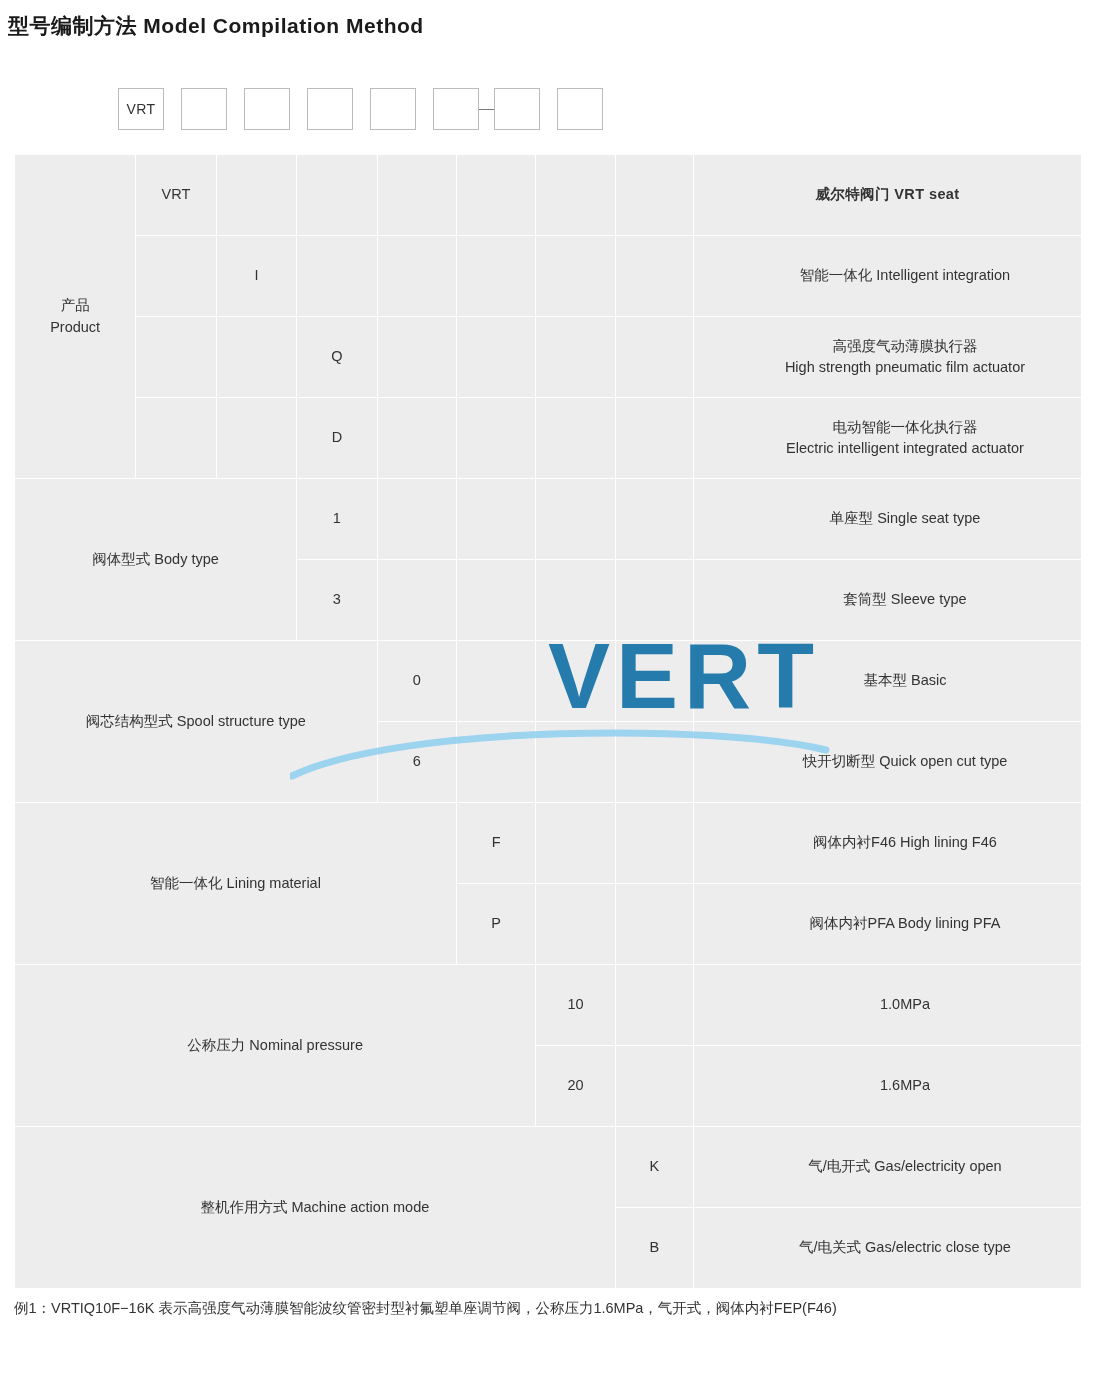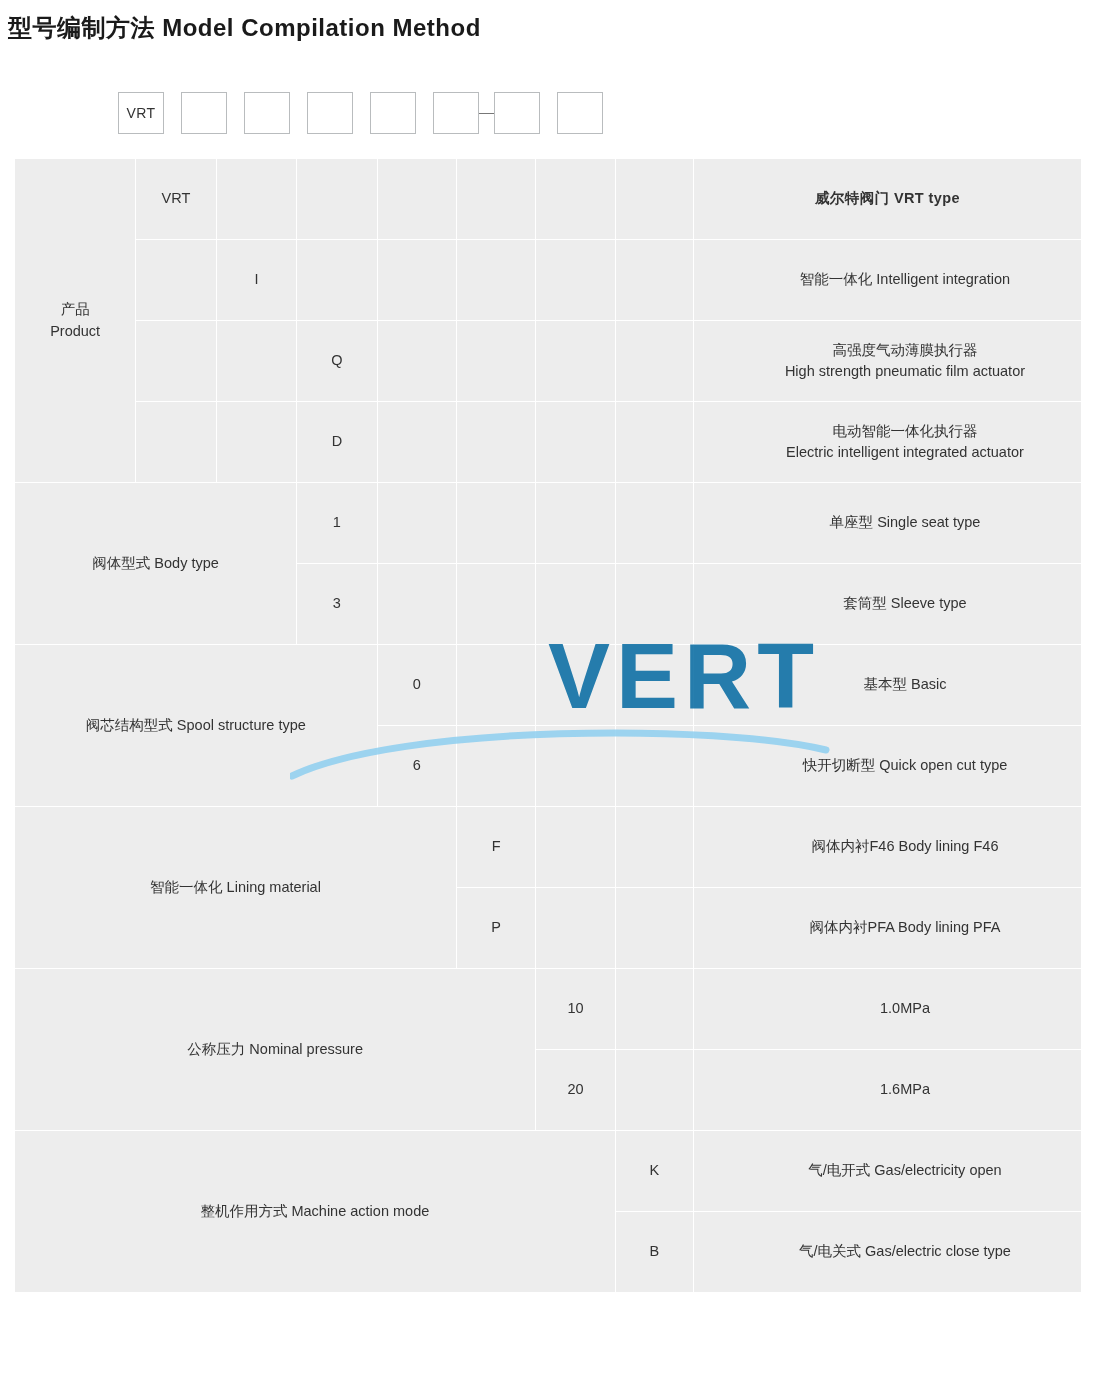--- a/index.html
+++ b/index.html
@@ -8,21 +8,21 @@
     width: 1096px;
     height: 1379px;
     background: #ffffff;
     font-family: "Liberation Sans", sans-serif;
     color: #2b2b2b;
     position: relative;
     overflow: hidden;
   }
 
   .page-title {
-    font-size: 24px;
+    font-size: 21px;
     font-weight: bold;
     letter-spacing: 0.5px;
     padding: 12px 0 0 8px;
     color: #1a1a1a;
   }
 
   
   .code-row {
     display: flex;
     align-items: center;
@@ -186,21 +186,21 @@
       <span>产品</span><br>
       <span>Product</span>
     </td>
     <td class="hdr">VRT</td>
     <td class="hdr"></td>
     <td class="hdr"></td>
     <td class="hdr"></td>
     <td class="hdr"></td>
     <td class="hdr"></td>
     <td class="hdr"></td>
-    <td class="hdr-desc">威尔特阀门 VRT type</td>
+    <td class="hdr-desc">威尔特阀门 VRT seat</td>
   </tr>
 
   <tr>
     <td class="blank"></td>
     <td class="code">I</td>
     <td class="blank"></td>
     <td class="blank"></td>
     <td class="blank"></td>
     <td class="blank"></td>
     <td class="blank"></td>
@@ -267,21 +267,21 @@
     <td class="blank"></td>
     <td class="blank"></td>
     <td class="desc">快开切断型 Quick open cut type</td>
   </tr>
 
   <tr>
     <td class="label" colspan="5" rowspan="2">智能一体化 Lining material</td>
     <td class="code">F</td>
     <td class="blank"></td>
     <td class="blank"></td>
-    <td class="desc">阀体内衬F46  Body lining F46</td>
+    <td class="desc">阀体内衬F46  High lining F46</td>
   </tr>
   <tr>
     <td class="code">P</td>
     <td class="blank"></td>
     <td class="blank"></td>
     <td class="desc">阀体内衬PFA Body lining PFA</td>
   </tr>
 
   <tr>
     <td class="label" colspan="6" rowspan="2">公称压力 Nominal pressure</td>
@@ -301,13 +301,14 @@
     <td class="desc">气/电开式 Gas/electricity open</td>
   </tr>
   <tr>
     <td class="code">B</td>
     <td class="desc">气/电关式 Gas/electric close type</td>
   </tr>
 </tbody>
   </table>
 
 <div class="footnote">
+  <div class="l1">例1：VRTIQ10F−16K 表示高强度气动薄膜智能波纹管密封型衬氟塑单座调节阀，公称压力1.6MPa，气开式，阀体内衬FEP(F46)</div>
 </div>
 
 </body></html>

